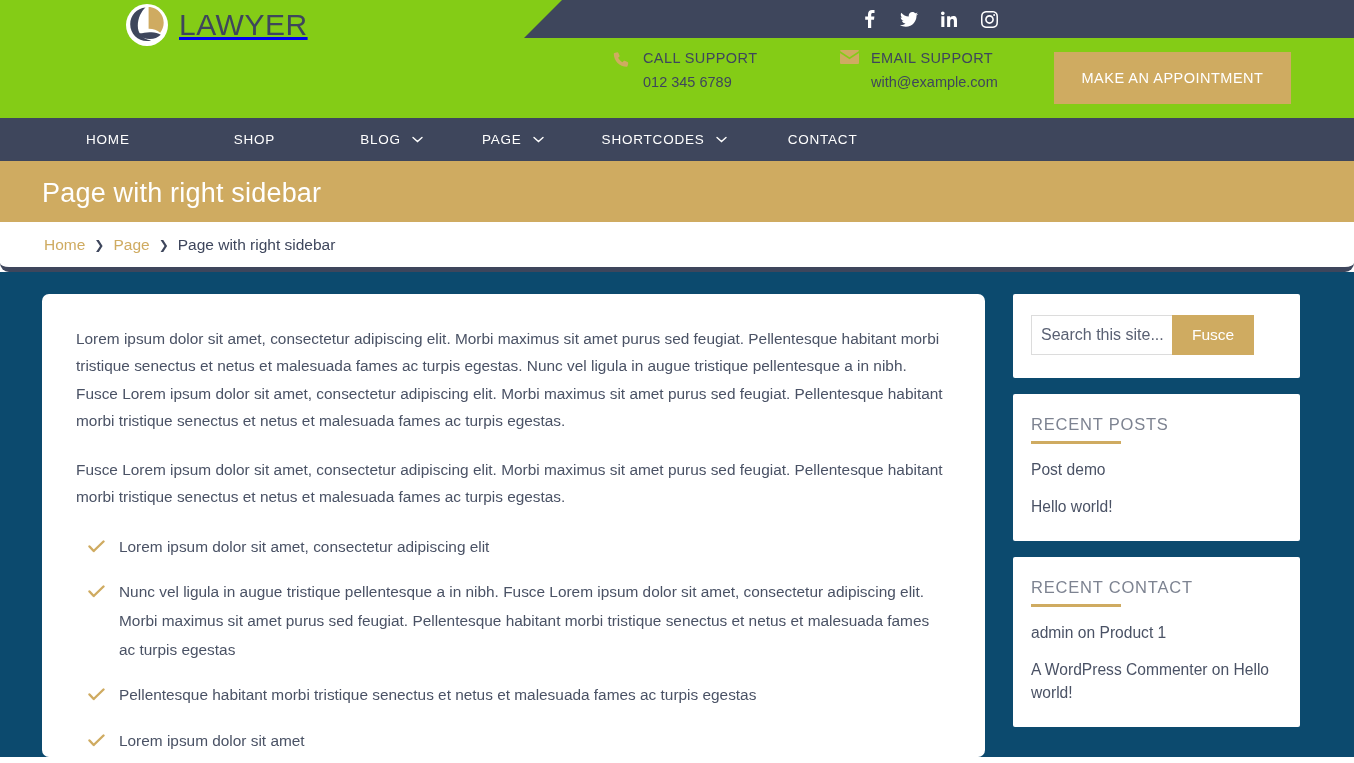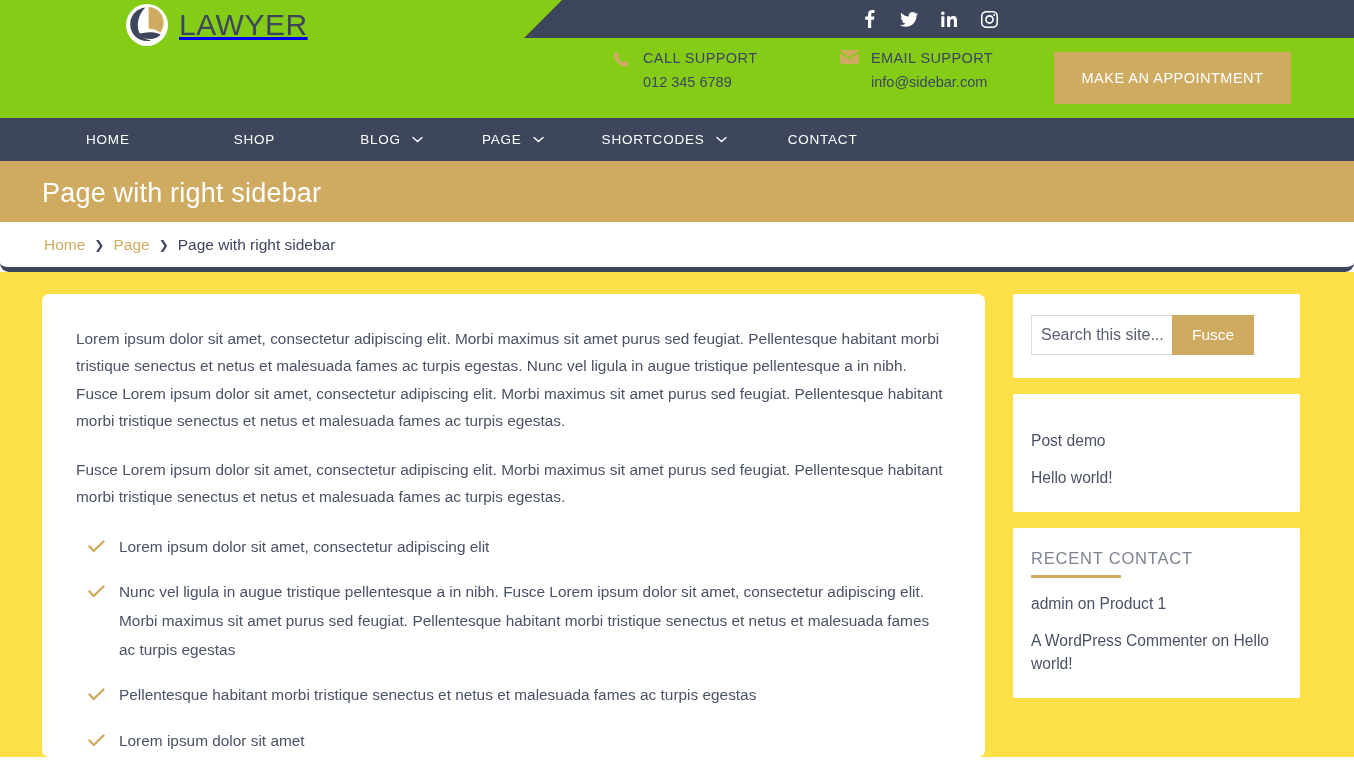--- a/index.html
+++ b/index.html
@@ -155,21 +155,21 @@
     border-bottom-right-radius: 9px;
     position: relative;
     z-index: 2;
   }
   .crumb-link { color: #cfab61; font-size: 15.5px; text-decoration: none; }
   .crumb-cur  { color: #3e465c; font-size: 15.5px; }
   .crumb-sep  { color: #3e465c; font-size: 12px; margin: 0 9px; }
 
   
   .page-body {
-    background: #fde047;
+    background: #0c4a6e;
     padding: 22px 42px 0 42px;
     display: flex;
     gap: 28px;
     height: 485px;
   }
   .content-card {
     background: #ffffff;
     border-radius: 7px;
     width: 943px;
     flex: none;
@@ -315,21 +315,21 @@
     </div>
     <div class="contact-block">
       <span class="ci">
         <svg width="19" height="14" viewBox="0 0 19 14">
             <path d="M1 0h17a1 1 0 0 1 1 1l-9.5 6.3L0 1a1 1 0 0 1 1-1z"></path>
             <path d="M0 3.1l9.5 6.2L19 3.1V13a1 1 0 0 1-1 1H1a1 1 0 0 1-1-1V3.1z"></path>
           </svg>
       </span>
       <span>
         <span class="contact-lbl">EMAIL SUPPORT</span><br>
-        <span class="contact-val">info@sidebar.com</span>
+        <span class="contact-val">with@example.com</span>
       </span>
     </div>
   </div>
 
   <button class="appt-btn">MAKE AN APPOINTMENT</button>
 </header>
 
 <nav class="navbar">
   <a class="nav-item" href="#">
     <span>HOME</span>
@@ -427,20 +427,21 @@
   <aside class="sidebar">
 
     <div class="widget">
       <div class="search-row">
         <input class="search-input" type="text" placeholder="Search this site..." style="">
         <button class="search-btn">Fusce</button>
       </div>
     </div>
 
     <div class="widget">
+      <h3 class="widget-title">RECENT POSTS</h3>
       <ul>
         <li>
           <a href="#" class="link-gold">Post demo</a>
         </li>
         <li>
           <a href="#" class="link-gold">Hello world!</a>
         </li>
       </ul>
     </div>
 

